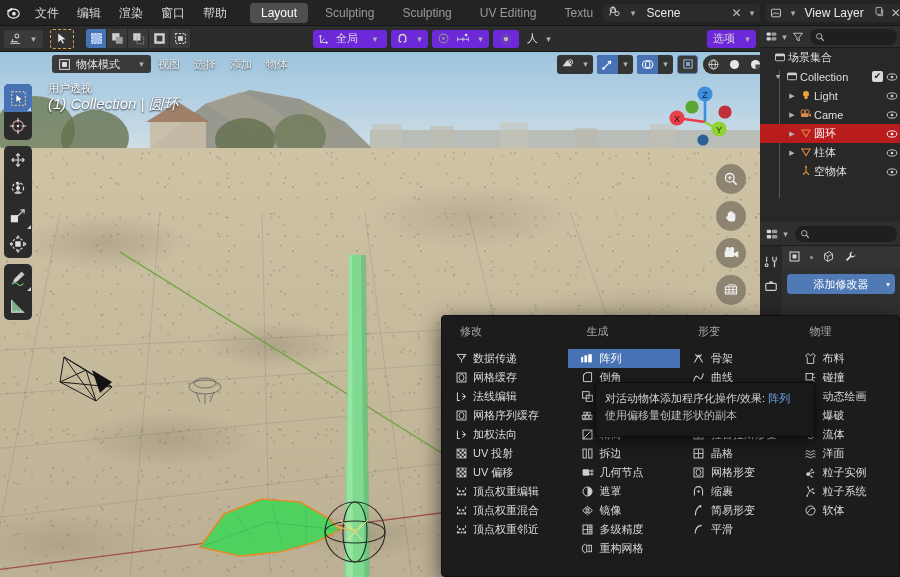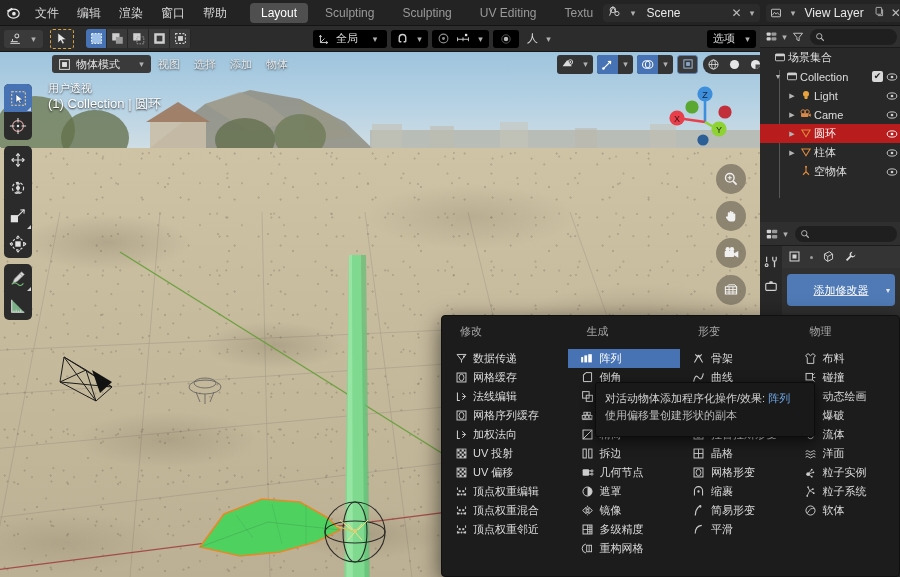--- a/index.html
+++ b/index.html
@@ -52,21 +52,21 @@
   .btn-dd { display:flex; align-items:center; background:#3a3a3a; border-radius:3px; height:18px; padding:0 2px; }
   .ic { width:20px; height:18px; display:flex; align-items:center; justify-content:center; color:#ccc; }
   .selmode-group { display:flex; margin-left:12px; background:#303030; border-radius:3px; overflow:hidden; }
   .selmode { width:21px; height:19px; display:flex; align-items:center; justify-content:center; background:#3a3a3a; border-right:1px solid #262626; }
   .selmode.active { background:#4772b3; }
   .cursor-box {
     margin-left:7px; width:24px; height:20px; display:flex; align-items:center; justify-content:center;
     border:1px dashed #d9a441; border-radius:3px; background:#313131;
   }
   .toolrow-right { margin-left:auto; display:flex; align-items:center; }
-  .pill { display:flex; align-items:center; background:#000000; border-radius:3px; height:18px; margin-left:4px; padding:0 1px; }
+  .pill { display:flex; align-items:center; background:#6d28d9; border-radius:3px; height:18px; margin-left:4px; padding:0 1px; }
   .pill-label { font-size:11px; color:#dcdcdc; padding:0 6px 0 2px; white-space:nowrap; }
 
   
   .viewport { position:absolute; left:0; top:52px; width:760px; height:525px; overflow:hidden; background:#9f9478; }
   .vp-photo { position:absolute; inset:0; }
   .sky {
     position:absolute; left:0; top:0; width:100%; height:96px;
     background:linear-gradient(#9ec4dd 0%, #b6d2e4 55%, #cfdde4 100%);
   }
   .sand {
@@ -93,21 +93,21 @@
       radial-gradient(circle at 17% 58%, rgba(90,80,64,.46) 0.8px, transparent 1.4px),
       radial-gradient(circle at 36% 72%, rgba(90,80,64,.42) 0.8px, transparent 1.4px),
       radial-gradient(circle at 58% 61%, rgba(90,80,64,.48) 0.8px, transparent 1.4px),
       radial-gradient(circle at 76% 84%, rgba(90,80,64,.40) 0.8px, transparent 1.4px),
       radial-gradient(circle at 92% 52%, rgba(90,80,64,.44) 0.8px, transparent 1.4px);
     background-size: 46px 46px, 53px 53px, 61px 61px, 39px 39px, 57px 57px, 44px 44px, 50px 50px, 64px 64px, 42px 42px, 58px 58px;
   }
   .vp-svg { position:absolute; inset:0; }
 
   .vp-overlay-left { position:absolute; left:48px; top:28px; font-size:11px; line-height:16px; color:#ffffff; text-shadow:0 1px 2px rgba(0,0,0,.85); pointer-events:none; }
-  .vp-overlay-left .l2 { font-size:13px; }
+  .vp-overlay-left .l2 { font-size:15px;font-style:italic; }
 
   
   .vp-header { position:absolute; left:0; top:0; width:760px; height:24px; display:flex; align-items:center; padding:0 4px; z-index:12;margin-left:48px; }
   .vp-mode {
     display:flex; align-items:center; background:#3a3a3a; border-radius:3px; height:18px; padding:0 2px;
   }
   .vp-mode-label { font-size:11px; color:#e4e4e4; padding:0 14px 0 2px; white-space:nowrap; }
   .vp-menu { font-size:11px; color:#e9e9e9; padding:0 7px; height:18px; line-height:18px; text-shadow:0 1px 2px rgba(0,0,0,.7); }
   .vp-header-right { margin-left:auto; display:flex; align-items:center; }
   .vp-grp { display:flex; align-items:center; background:#343434; border-radius:3px; height:19px; margin-left:4px; overflow:hidden; }
@@ -146,22 +146,22 @@
   
   .props { position:absolute; left:760px; top:222px; width:140px; height:355px; background:#303030; z-index:35; }
   .props-head { height:24px; background:#2f2f2f; display:flex; align-items:center; padding:0 3px; border-bottom:1px solid #1c1c1c; }
   .props-search { flex:1; height:16px; background:#1f1f1f; border-radius:8px; display:flex; align-items:center; padding:0 5px; margin-left:4px; }
   .props-body { display:flex; height:331px; }
   .props-tabs { width:22px; background:#282828; padding-top:4px; }
   .ptab { width:22px; height:24px; display:flex; align-items:center; justify-content:center; }
   .props-main { flex:1; }
   .props-crumb { height:22px; display:flex; align-items:center; gap:9px; padding:0 6px; background:#343434; }
   .addmod {
-    margin:6px 5px 0 5px; height:32px; background:#4f7ab5; border-radius:4px;
-    display:flex; align-items:center; justify-content:center; position:relative;text-decoration:underline;
+    margin:6px 5px 0 5px; height:20px; background:#4f7ab5; border-radius:4px;
+    display:flex; align-items:center; justify-content:center; position:relative;
   }
   .addmod-label { font-size:11px; color:#ffffff; }
   .addmod-chev { position:absolute; right:5px; font-size:8px; color:#e7e7e7; }
 
   
   .modmenu {
     position:absolute; left:441px; top:315px; width:459px; height:262px;
     background:#1c1c1c; border:1px solid #101010; border-radius:4px;
     box-shadow:0 6px 22px rgba(0,0,0,.62); z-index:60; overflow:hidden;
     display:flex;

